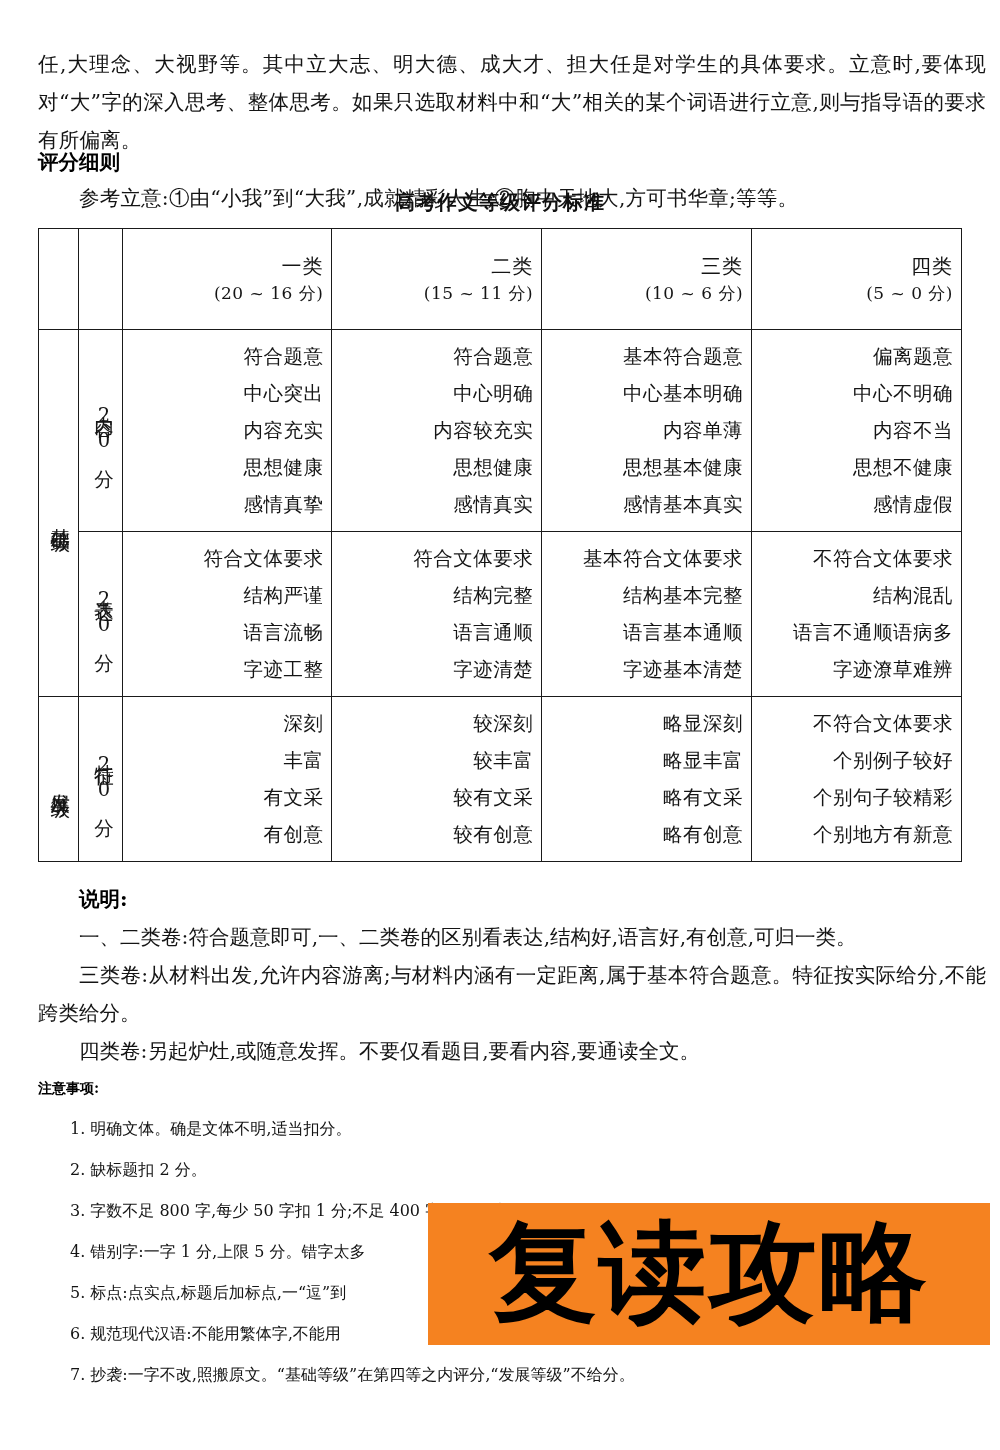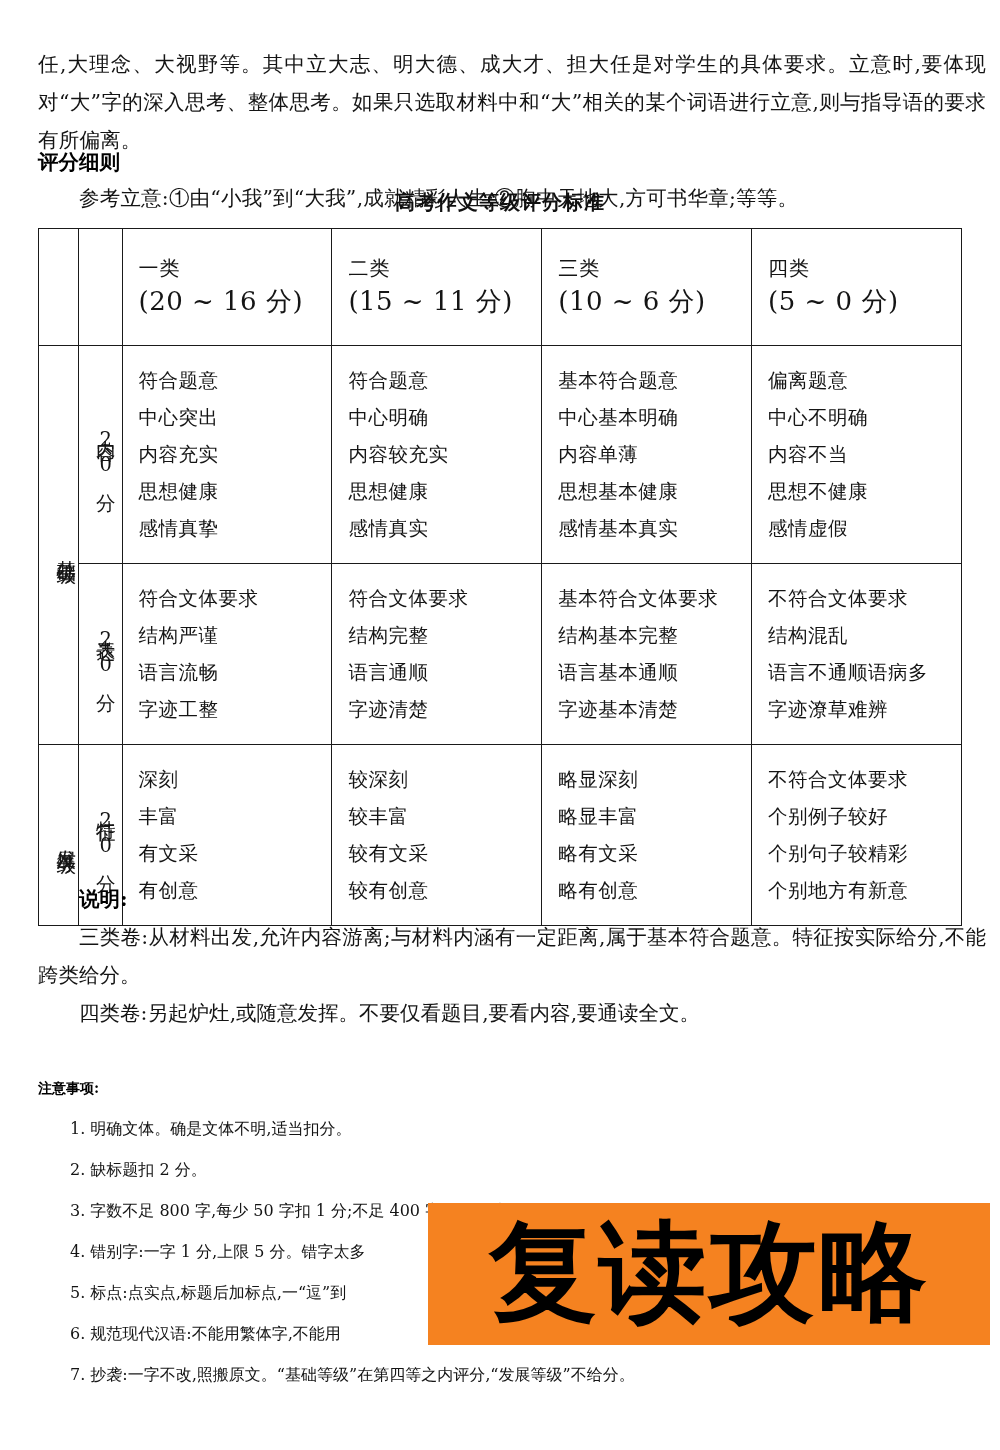--- a/index.html
+++ b/index.html
@@ -73,23 +73,23 @@
   #grading-table {
     position: absolute;
     left: 38px;
     top: 228px;
     width: 924px;
     border-collapse: collapse;
     table-layout: fixed;
   }
   #grading-table td {
     border: 1.6px solid #1a1a1a;
-    padding: 16px;
+    padding: 8px;
     vertical-align: middle;
-    text-align: left;
+    text-align: right;
     font-size: 19.5px;
     color: #151515;
   }
 
   .col-group  { width: 38px; }
   .col-aspect { width: 42px; }
   .col-cat    { width: 201px; }
 
   
   .vcell {
@@ -113,21 +113,21 @@
     line-height: 1.45;
     padding: 8px 2px;
   }
   .hdr-name {
     display: block;
     font-size: 20px;
     letter-spacing: 1px;
   }
   .hdr-range {
     display: block;
-    font-size: 26px;
+    font-size: 17px;
     letter-spacing: 0.5px;
   }
 
   
   .crit-cell { padding: 8px 4px; }
   .crit-cell .line {
     display: block;
     line-height: 37px;
     font-size: 19.5px;
     letter-spacing: 0.5px;
@@ -346,20 +346,21 @@
           <span class="line">个别句子较精彩</span>
           <span class="line">个别地方有新意</span>
         </td>
       </tr>
 
     </tbody>
   </table>
 
   <div class="notes">
     <div class="note-label">说明:</div>
+    <div class="note-line indent">一、二类卷:符合题意即可‚一、二类卷的区别看表达‚结构好‚语言好‚有创意‚可归一类。</div>
     <div class="note-line indent">三类卷:从材料出发‚允许内容游离;与材料内涵有一定距离‚属于基本符合题意。特征按实际给分‚不能跨类给分。</div>
     <div class="note-line indent">四类卷:另起炉灶‚或随意发挥。不要仅看题目‚要看内容‚要通读全文。</div>
   </div>
 
   <div class="cautions">
     <div class="caution-heading">注意事项:</div>
     <div class="caution-item">1. 明确文体。确是文体不明‚适当扣分。</div>
     <div class="caution-item">2. 缺标题扣 2 分。</div>
     <div class="caution-item">3. 字数不足 800 字‚每少 50 字扣 1 分;不足 400 字‚20 分以下</div>
     <div class="caution-item">4. 错别字:一字 1 分‚上限 5 分。错字太多</div>

